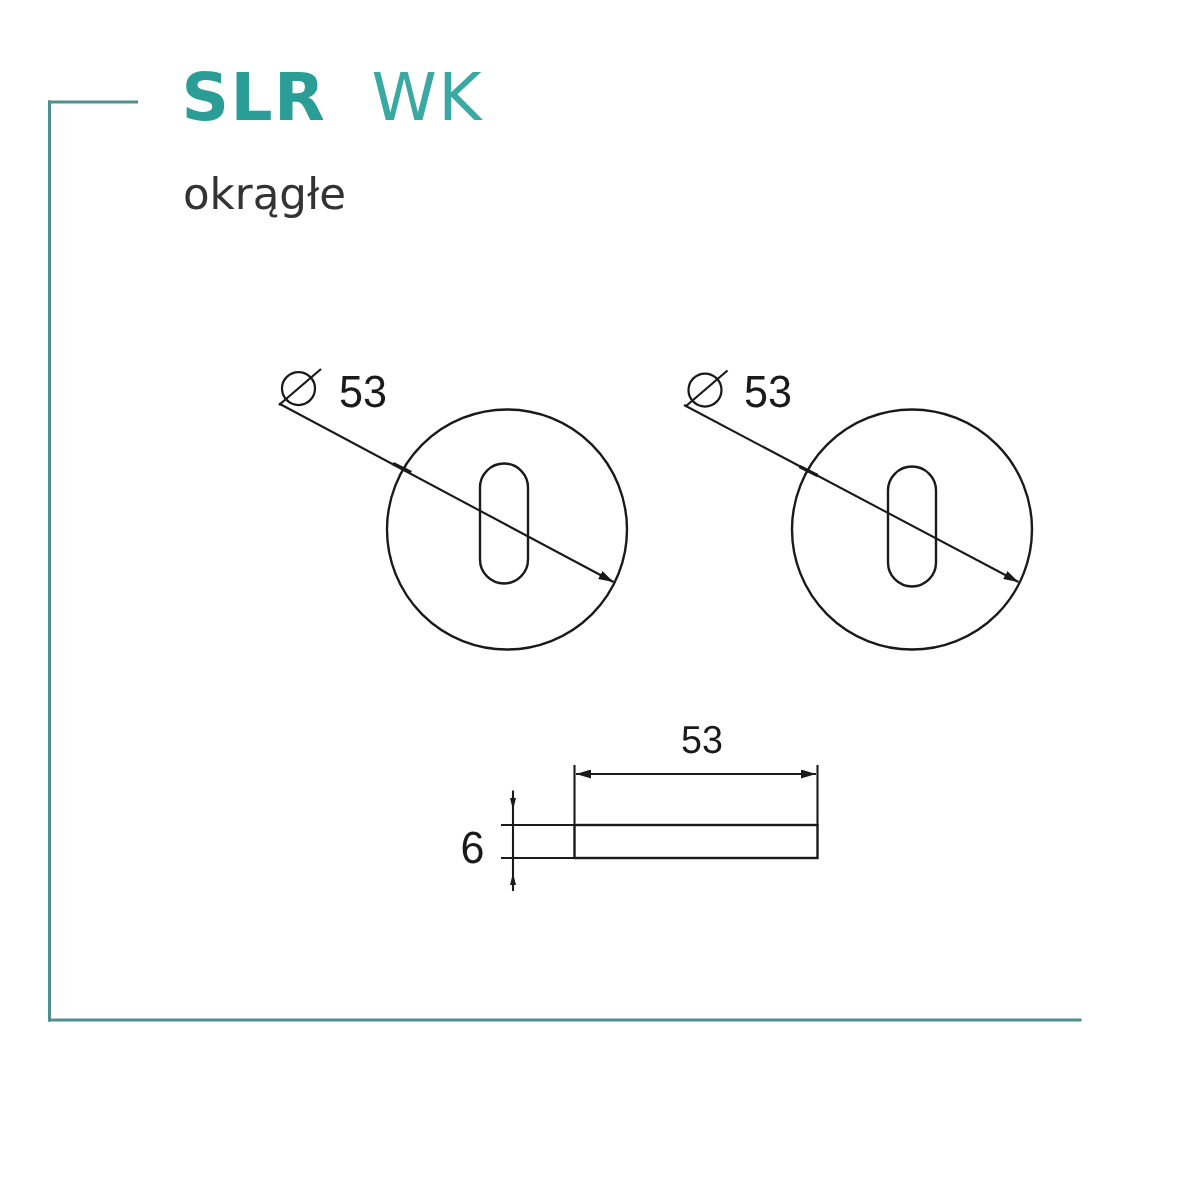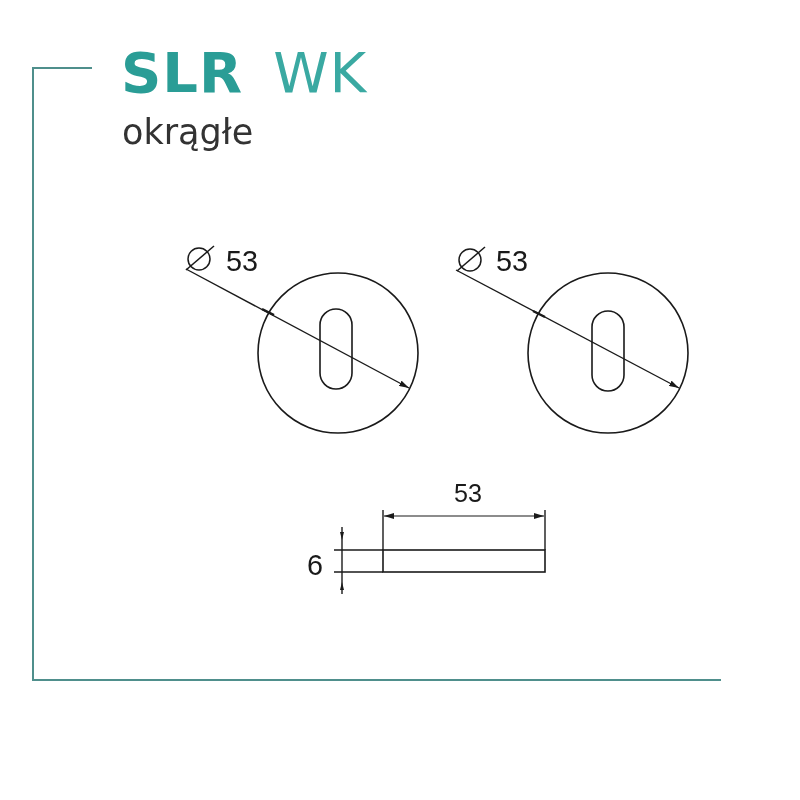--- a/index.html
+++ b/index.html
@@ -1,23 +1,23 @@
 <!DOCTYPE html>
 <html><head>
   <meta charset="utf-8">
   <style>
     html, body { margin: 0; padding: 0; background: #ffffff; }
     body { width: 800px; height: 800px; position: relative; overflow: hidden; font-family: "DejaVu Sans", sans-serif; }
     .frame-left { position: absolute; left: 32px; top: 67px; width: 2px; height: 614px; background: #4f8f8c; }
     .frame-top { position: absolute; left: 32px; top: 67px; width: 60px; height: 2px; background: #4f8f8c; }
     .frame-bottom { position: absolute; left: 32px; top: 679px; width: 689px; height: 2px; background: #4f8f8c; }
-    .title { position: absolute; left: 121px; top: 40px; font-size: 56px; color: #2a9d96; letter-spacing: 1px; }
+    .title { position: absolute; left: 121px; top: 40px; font-size: 44px; color: #2a9d96; letter-spacing: 1px; }
     .title .model { font-weight: bold; }
     .title .variant { margin-left: 30px; font-weight: normal; color: #3aa9a2; }
-    .subtitle { position: absolute; left: 122px; top: 112px; font-size: 35px; color: #333333; }
+    .subtitle { position: absolute; left: 122px; top: 112px; font-size: 29px; color: #333333; }
     svg.drawing { position: absolute; left: 0; top: 0; }
     .dim-text { font-family: "Liberation Sans", sans-serif; font-size: 30px; fill: #1a1a1a; }
   </style>
 </head>
 <body>
 
 <div class="frame-top"></div>
 <div class="frame-left"></div>
 <div class="frame-bottom"></div>
 

